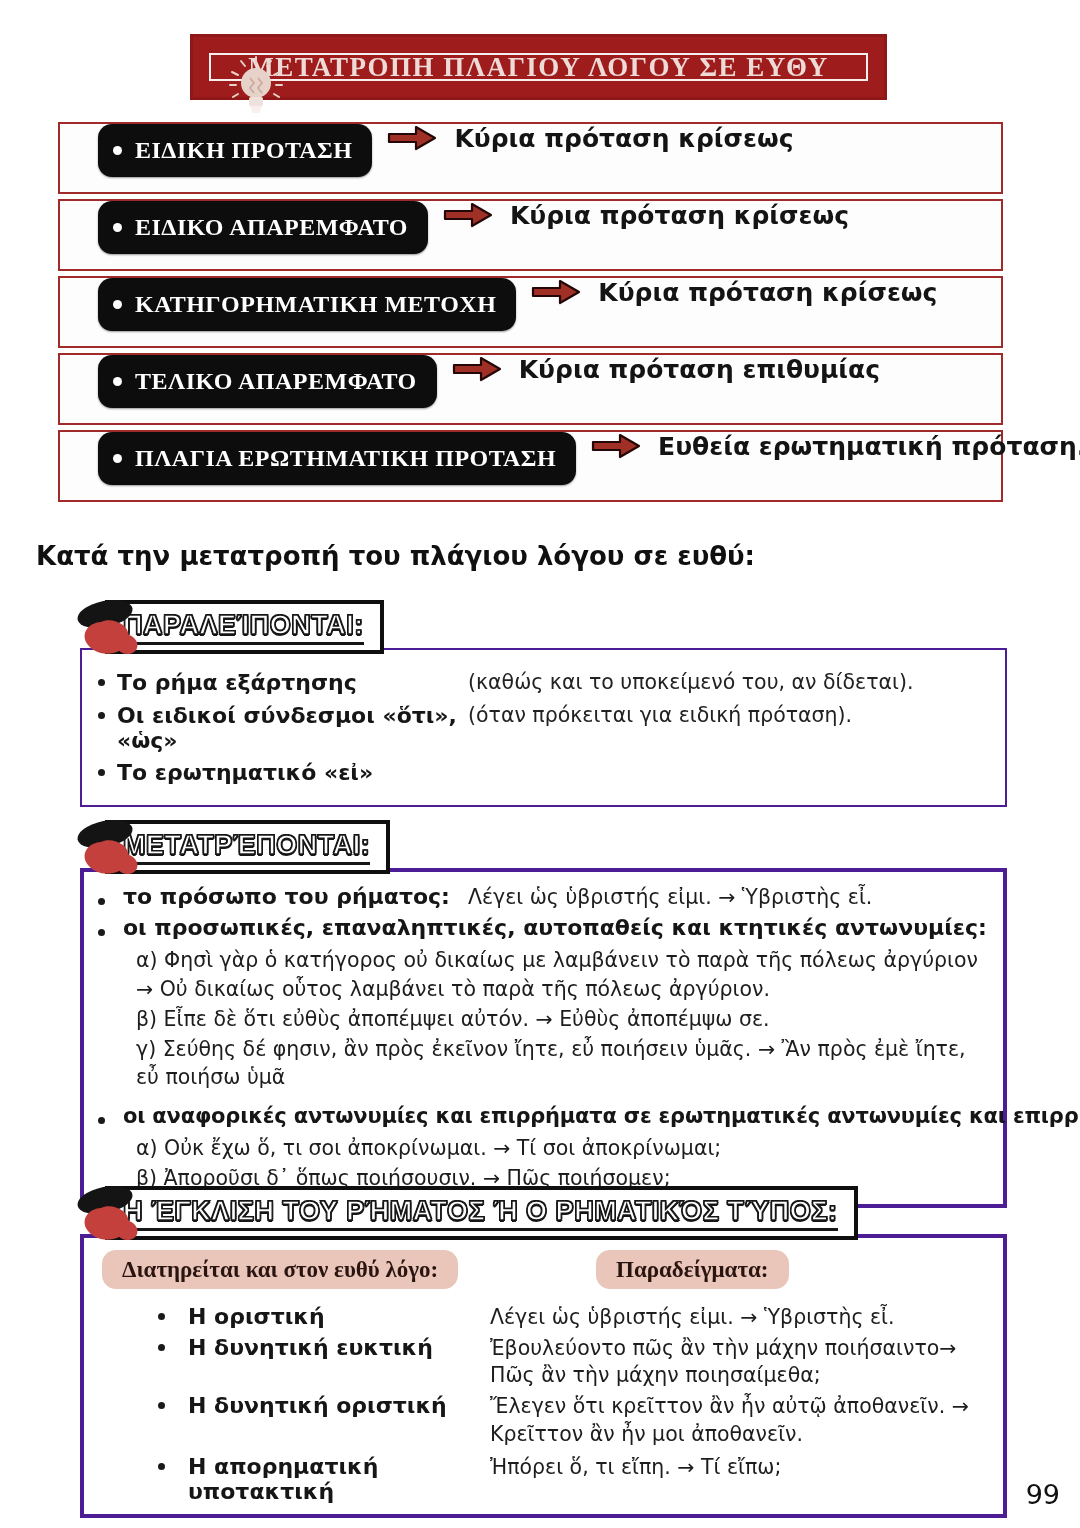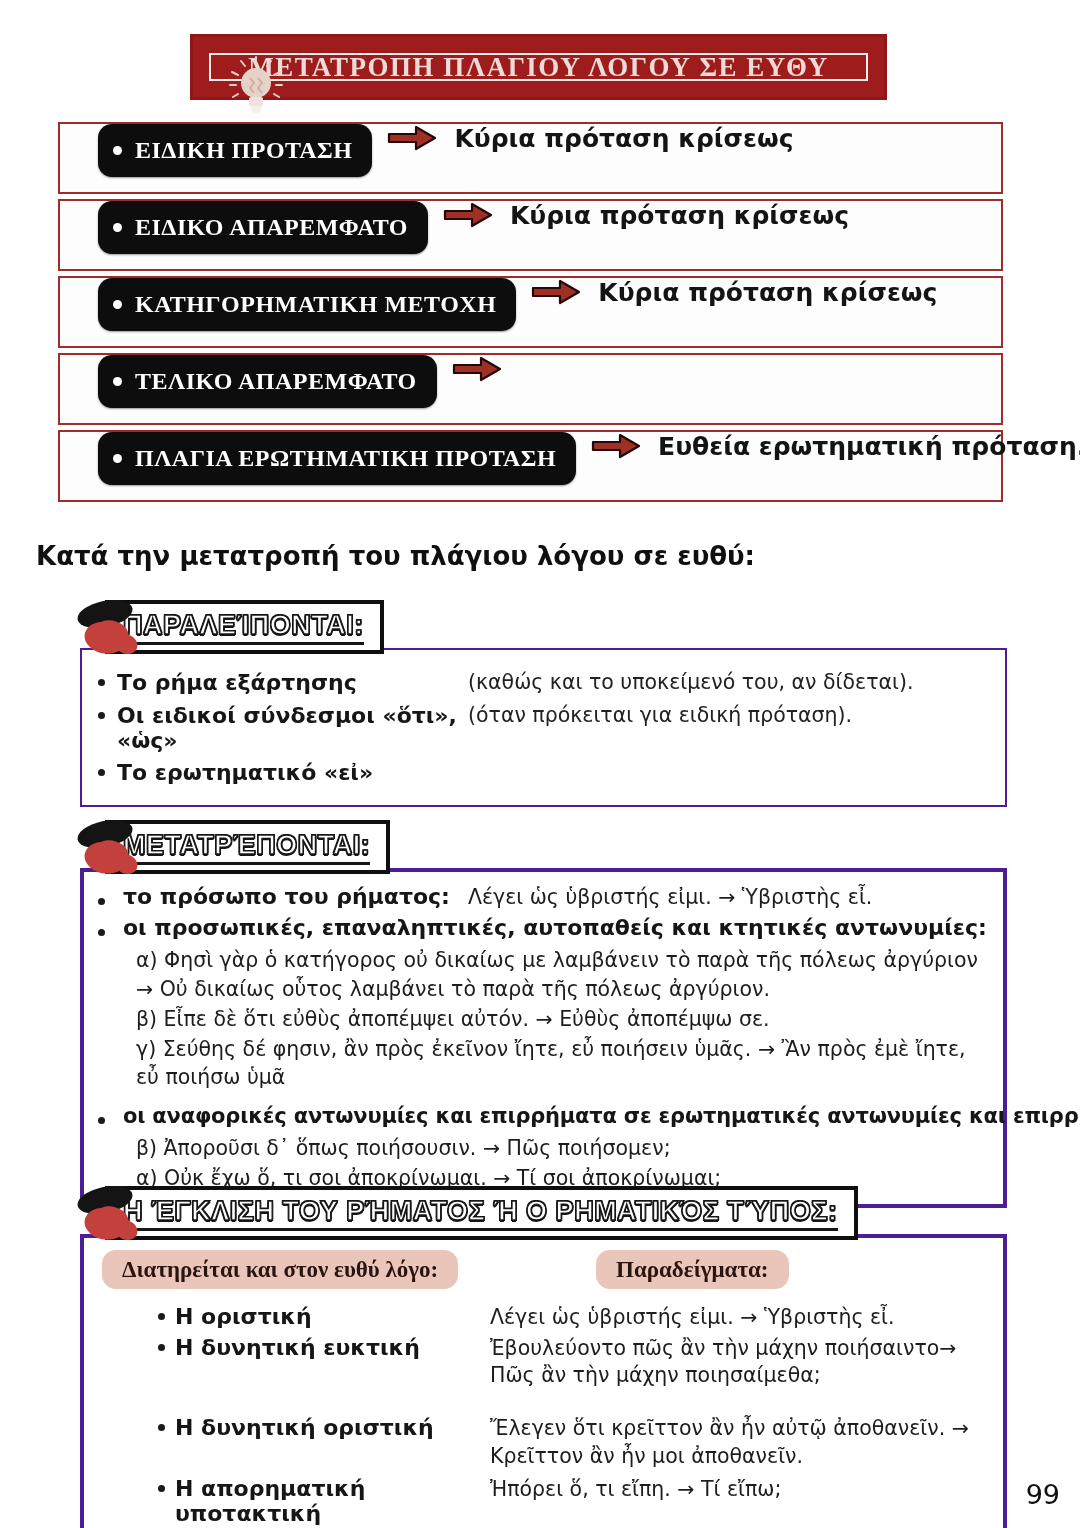--- a/index.html
+++ b/index.html
@@ -58,24 +58,24 @@
   .sub{margin:2px 0 2px 38px;font-size:20.5px;color:#1d1d1d;line-height:1.38;}
   .gap10{height:10px;}
   
   .mood-box{padding:12px 20px 10px 16px;}
   .chips{position:relative;height:42px;margin-bottom:12px;}
   .chip{position:absolute;top:0;background:#e9c6b9;border-radius:14px;padding:7px 20px 6px;
     font-family:"Liberation Serif",serif;font-weight:700;font-size:23px;color:#2a1410;white-space:nowrap;}
   .chip-left{left:2px;}
   .chip-right{left:496px;}
   .mood-grid{display:grid;grid-template-columns:390px 1fr;}
-  .mood-left{padding-left:58px;display:flex;gap:10px;align-items:baseline;font-weight:700;font-size:22px;}
+  .mood-left{padding-left:58px;display:flex;gap:23px;align-items:baseline;font-weight:700;font-size:22px;}
   .mood-left .b{width:7px;height:7px;border-radius:50%;background:#1a1a1a;flex:0 0 auto;position:relative;top:-4px;}
   .mood-ex{font-size:20.5px;color:#1d1d1d;line-height:1.32;}
-  .r1{margin-bottom:4px;} .r2{margin-bottom:26px;} .r3{margin-bottom:6px;}
+  .r1{margin-bottom:4px;} .r2{margin-bottom:4px;} .r3{margin-bottom:6px;}
   
   .pagenum{position:absolute;right:20px;bottom:18px;font-size:27px;color:#111;}
 </style>
 </head>
 <body>
 
 <div class="banner">
   <div class="banner-inner">
     <span class="bulb">
       <svg width="62" height="62" viewBox="0 0 62 62">
@@ -142,20 +142,21 @@
   <div class="conv-row">
     <span class="pill">
       <span class="dot"></span>
       <span class="pill-label">ΤΕΛΙΚΟ ΑΠΑΡΕΜΦΑΤΟ</span>
     </span>
     <span class="arrow">
       <svg width="52" height="28" viewBox="0 0 52 28">
           <path d="M3 10 h27 v-7 l19 11 -19 11 v-7 h-27 z" fill="#a03026" stroke="#240707" stroke-width="2.2" stroke-linejoin="round"></path>
         </svg>
     </span>
+    <span class="row-result">Κύρια πρόταση επιθυμίας</span>
   </div>
   <div class="conv-row">
     <span class="pill">
       <span class="dot"></span>
       <span class="pill-label">ΠΛΑΓΙΑ ΕΡΩΤΗΜΑΤΙΚΗ ΠΡΟΤΑΣΗ</span>
     </span>
     <span class="arrow">
       <svg width="52" height="28" viewBox="0 0 52 28">
           <path d="M3 10 h27 v-7 l19 11 -19 11 v-7 h-27 z" fill="#a03026" stroke="#240707" stroke-width="2.2" stroke-linejoin="round"></path>
         </svg>
@@ -219,22 +220,22 @@
       <span class="clabel">οι προσωπικές, επαναληπτικές, αυτοπαθείς και κτητικές αντωνυμίες:</span>
     </div>
     <div class="sub">α) Φησὶ γὰρ ὁ κατήγορος οὐ δικαίως με λαμβάνειν τὸ παρὰ τῆς πόλεως ἀργύριον → Οὐ δικαίως οὗτος λαμβάνει τὸ παρὰ τῆς πόλεως ἀργύριον.</div>
     <div class="sub">β) Εἶπε δὲ ὅτι εὐθὺς ἀποπέμψει αὐτόν. → Εὐθὺς ἀποπέμψω σε.</div>
     <div class="sub">γ) Σεύθης δέ φησιν, ἂν πρὸς ἐκεῖνον ἴητε, εὖ ποιήσειν ὑμᾶς. → Ἂν πρὸς ἐμὲ ἴητε, εὖ ποιήσω ὑμᾶ</div>
     <div class="gap10"></div>
     <div class="cline">
       <span class="b"></span>
       <span class="clabel long">οι αναφορικές αντωνυμίες και επιρρήματα σε ερωτηματικές αντωνυμίες και επιρρήματα:</span>
     </div>
+    <div class="sub">α) Οὐκ ἔχω ὅ, τι σοι ἀποκρίνωμαι. → Τί σοι ἀποκρίνωμαι;</div>
     <div class="sub">β) Ἀποροῦσι δ᾽ ὅπως ποιήσουσιν. → Πῶς ποιήσομεν;</div>
-    <div class="sub">α) Οὐκ ἔχω ὅ, τι σοι ἀποκρίνωμαι. → Τί σοι ἀποκρίνωμαι;</div>
   </div>
 </div>
 
 <div class="section sec3">
   <div class="head-box">
     <span class="blob">
       <svg width="96" height="84" viewBox="0 0 96 84">
         <ellipse cx="34" cy="26" rx="28" ry="13" fill="#141414" transform="rotate(-12 34 26)"></ellipse>
         <path d="M30 34 c-14 1 -21 13 -13 23 c7 9 21 11 31 6 c11 -6 13 -19 4 -26 c-7 -5 -16 -6 -22 -3 z" fill="#c4403c"></path>
         <path d="M46 52 c-2 9 4 15 12 14 c8 -1 11 -9 6 -15 c-5 -6 -16 -6 -18 1 z" fill="#c4403c"></path>

